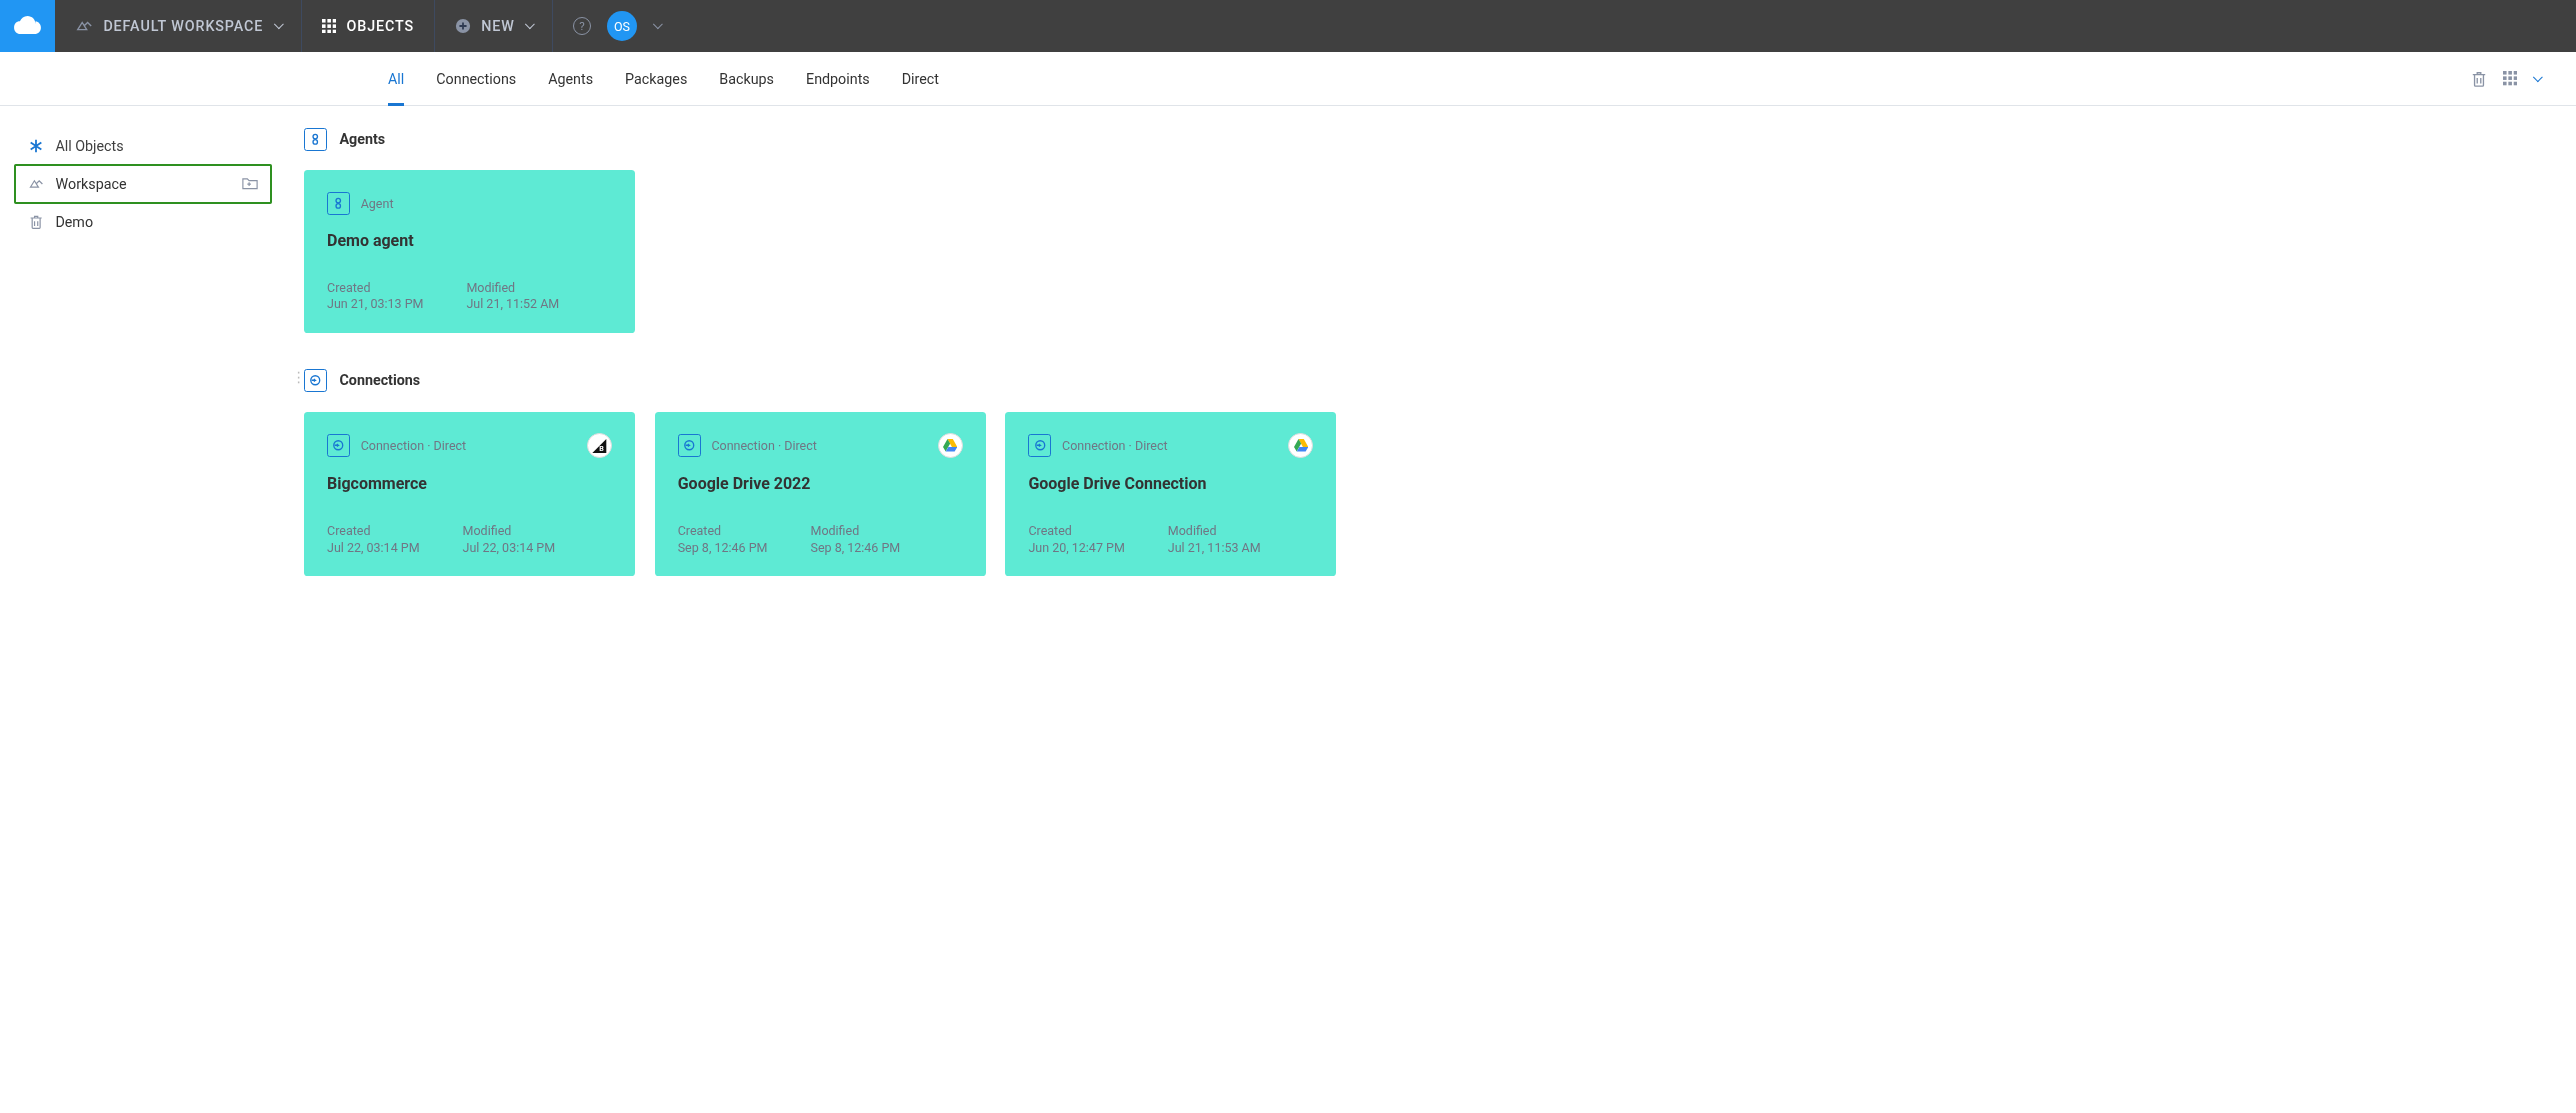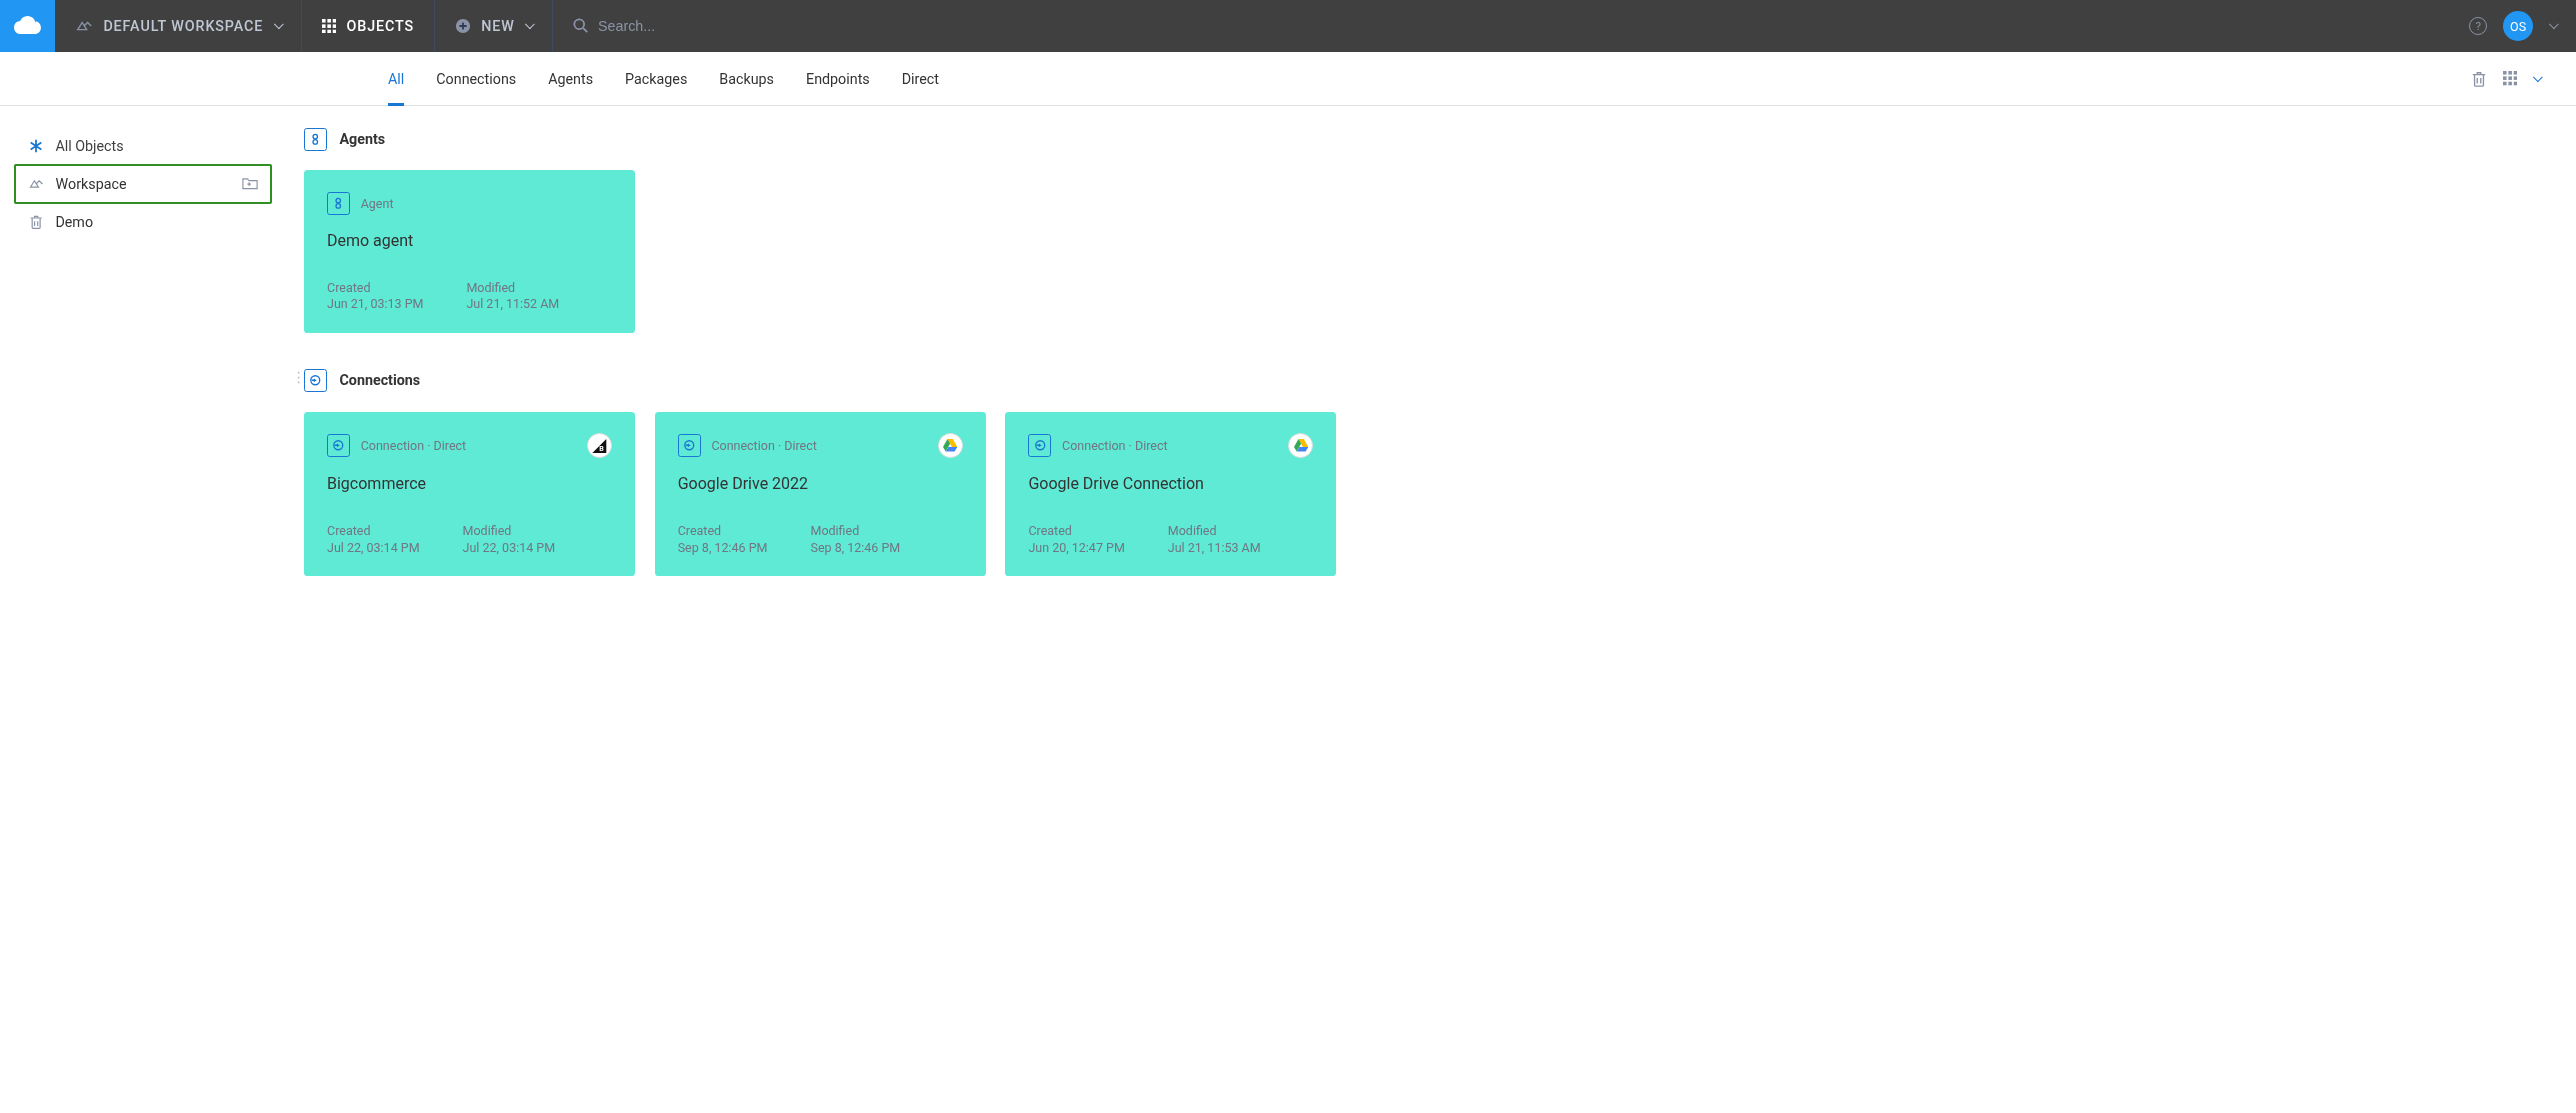--- a/index.html
+++ b/index.html
@@ -45,21 +45,21 @@
 .section-icon { width: 23px; height: 23px; border: 1.3px solid #1976d2; border-radius: 2.7px; display: flex; align-items: center; justify-content: center; color: #1976d2; }
 .section-title { font-weight: 700; font-size: 14.3px; color: #333; }
 
 .card-grid { display: flex; gap: 19.7px; margin-bottom: 36px; flex-wrap: wrap; }
 .card { width: 331px; background: #5eead4; border-radius: 3.6px; padding: 21.5px 23px; cursor: pointer; }
 .card-top { display: flex; align-items: center; justify-content: space-between; margin-bottom: 16px; }
 .card-type-row { display: flex; align-items: center; gap: 10.7px; }
 .card-type-icon { width: 23px; height: 23px; border: 1.3px solid #1976d2; border-radius: 2.7px; display: flex; align-items: center; justify-content: center; color: #1976d2; }
 .card-type-label { font-size: 12.5px; color: #707684; }
 .card-logo { width: 25px; height: 25px; border-radius: 50%; background: #fff; border: 0.9px solid #ddd; display: flex; align-items: center; justify-content: center; }
-.card-title { font-size: 16px; font-weight: 400; color: #333; margin-bottom: 30px; }
+.card-title { font-size: 16px; font-weight: 700; color: #333; margin-bottom: 30px; }
 .card-meta { display: flex; gap: 43px; }
 .meta-col { font-size: 12.5px; color: #707684; }
 .meta-label { margin-bottom: 1.8px; }
 
 .drag-dots { position: absolute; left: -12.5px; color: #bbb; display: flex; flex-direction: column; gap: 2.7px; }
 .section-head-wrap { position: relative; }
 
 .chev-down { display:inline-block; width:7.2px; height:7.2px; border-right:1.3px solid currentColor; border-bottom:1.3px solid currentColor; transform:rotate(45deg) translateY(-1.8px); }
 </style>
 </head>
@@ -93,27 +93,20 @@
     <span>OBJECTS</span>
   </div>
   <div class="nav-btn">
     <svg width="16" height="16" viewBox="0 0 18 18">
         <circle cx="9" cy="9" r="8" fill="#8a93a5"></circle>
         <path d="M9 5v8M5 9h8" stroke="#2f3b52" stroke-width="2"></path>
       </svg>
     <span>NEW</span>
     <span class="chev-down"></span>
   </div>
-  <div class="search-box">
-    <svg width="16" height="16" viewBox="0 0 18 18" fill="none" stroke="#8a93a5" stroke-width="2">
-        <circle cx="7" cy="7" r="5.5"></circle>
-        <path d="M11.5 11.5 L16 16"></path>
-      </svg>
-    <input type="text" placeholder="Search..." style="">
-  </div>
   <div class="top-right">
     <div class="help-circle">
         <span>?</span>
       </div>
     <div class="avatar">
         <span>OS</span>
       </div>
     <span class="chev-down" style="color:#8a93a5"></span>
   </div>
 </div>

